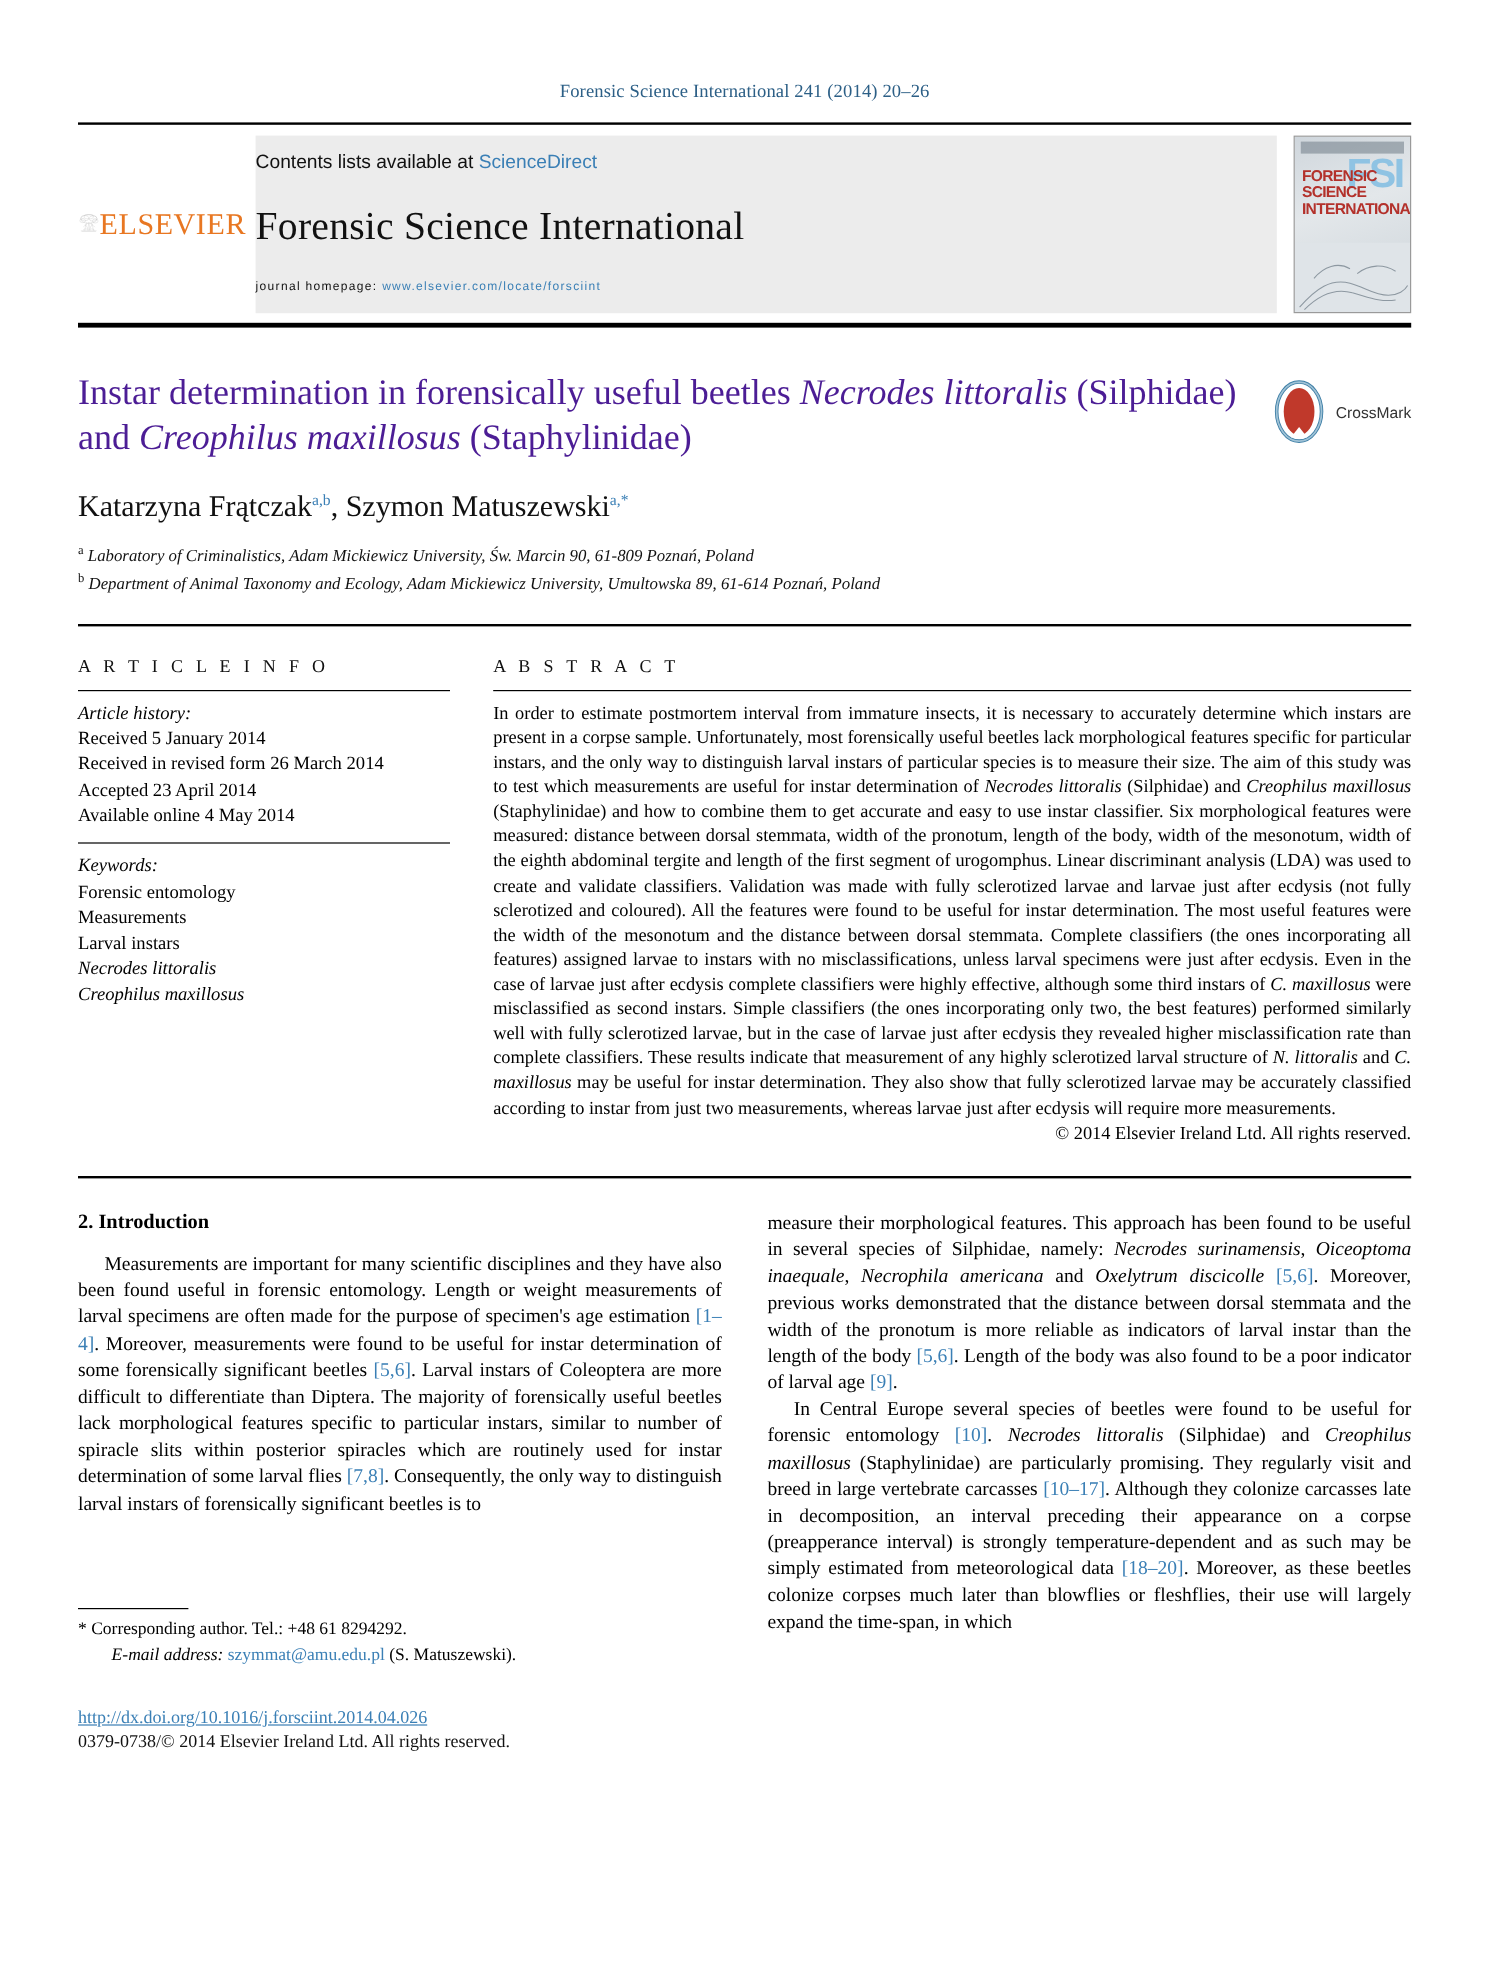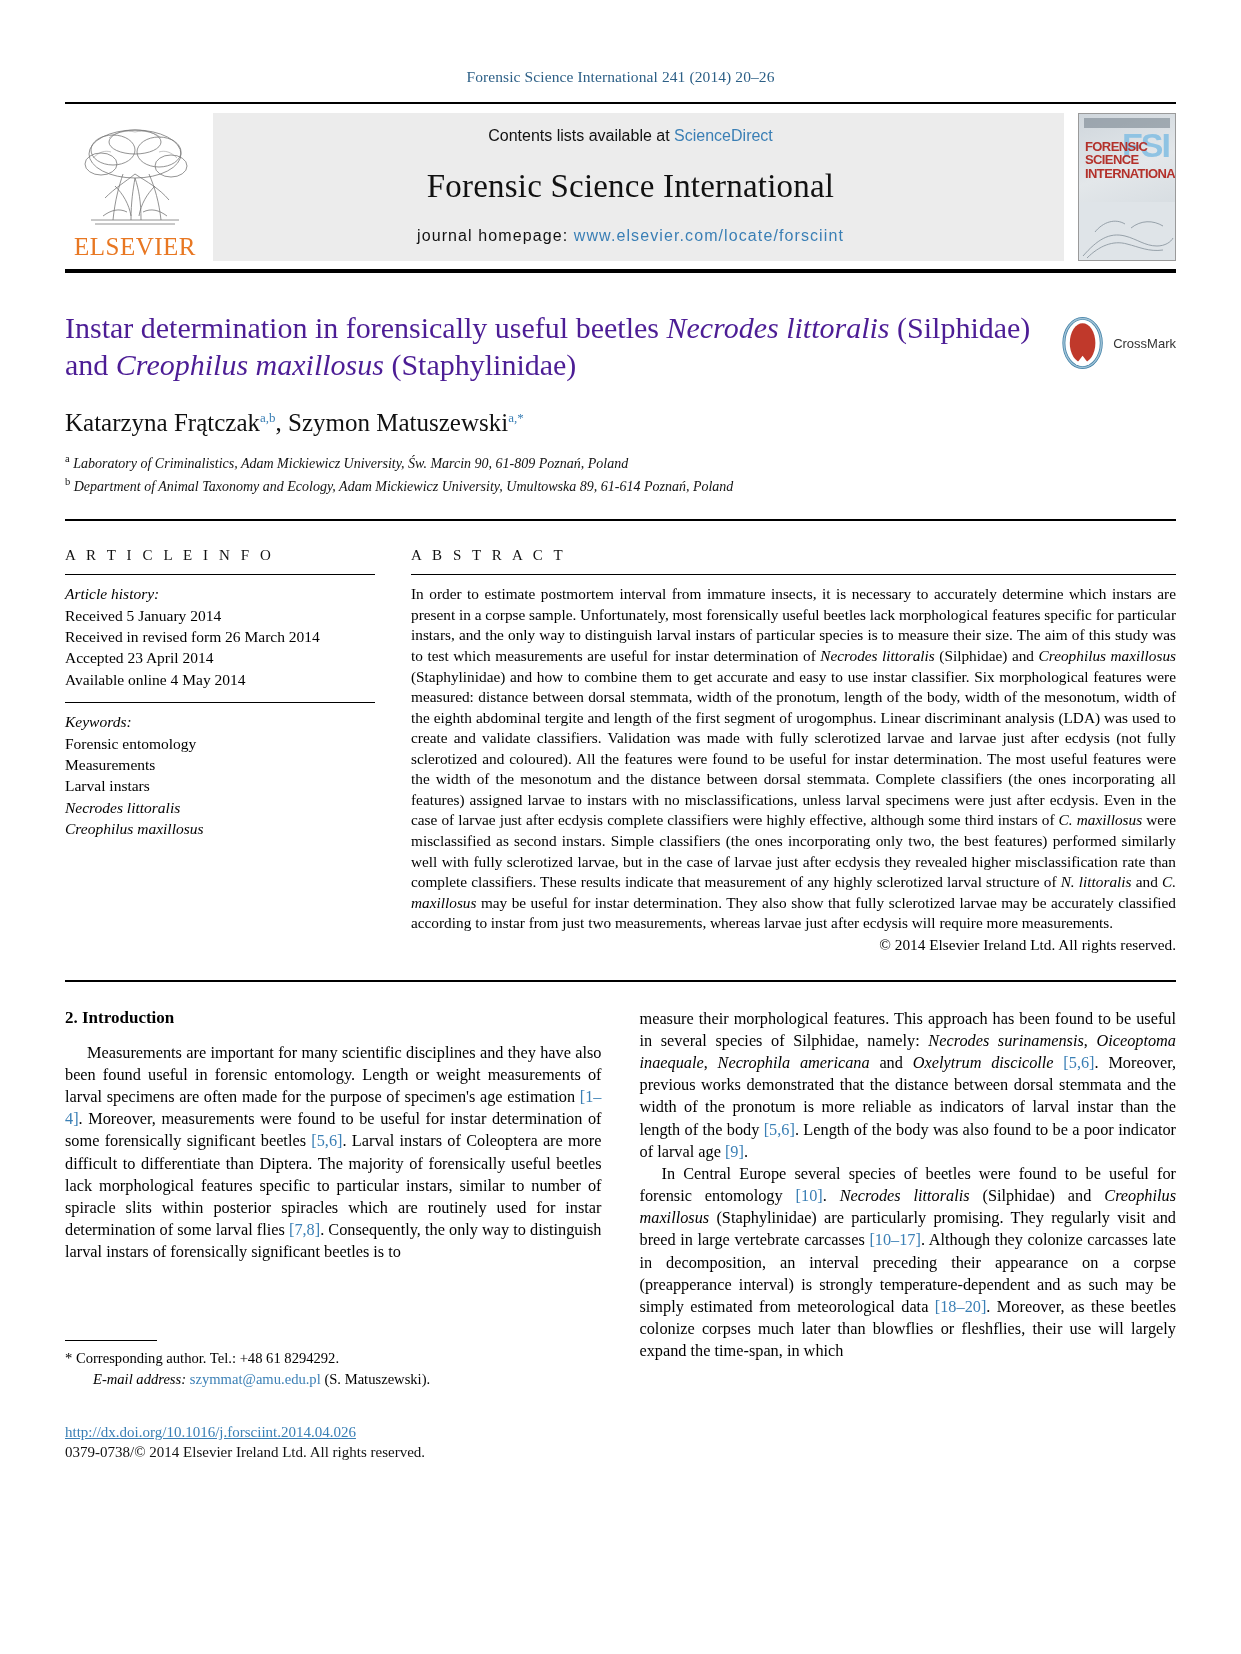--- a/index.html
+++ b/index.html
@@ -41,63 +41,62 @@
   }
   .masthead {
     display: flex;
     align-items: stretch;
     height: 148px;
   }
   .elsevier-logo {
     width: 140px;
     flex: 0 0 140px;
     display: flex;
-    flex-direction: column;
+    flex-direction: row;
     align-items: center;
     justify-content: flex-end;
     padding-bottom: 2px;
   }
   .tree-svg { display:block; }
   .elsevier-word {
     font-family: "Liberation Serif", serif;
     font-size: 25px;
     letter-spacing: 0.5px;
     color: #E87722;
     font-weight: 400;
     line-height: 1;
     margin-top: 2px;
   }
   .center-band {
     flex: 1 1 auto;
     background: #ececec;
     margin: 0 14px 0 8px;
     display: flex;
     flex-direction: column;
-    align-items: center;
     justify-content: space-between;
     padding: 14px 16px 16px 0;
     box-sizing: border-box;
   }
   .contents-line {
     font-family: "Liberation Sans", sans-serif;
     font-size: 16px;
     color: #111;
   }
   .contents-line .sd {
     color: #3a7fb5;
   }
   .journal-name {
     font-family: "Liberation Serif", serif;
     font-size: 33px;
     color: #111;
     letter-spacing: .2px;
   }
   .homepage-line {
     font-family: "Liberation Sans", sans-serif;
-    font-size: 16px;
+    font-size: 10px;
     letter-spacing: 1.1px;
     color: #111;
   }
   .homepage-line .url { color: #3a7fb5; }
 
   .cover-thumb {
     width: 96px;
     flex: 0 0 96px;
     border: 1px solid #9a9a9a;
     background: linear-gradient(160deg,#cfd6dc 0%, #e3e7ea 40%, #cbd3d9 100%);

